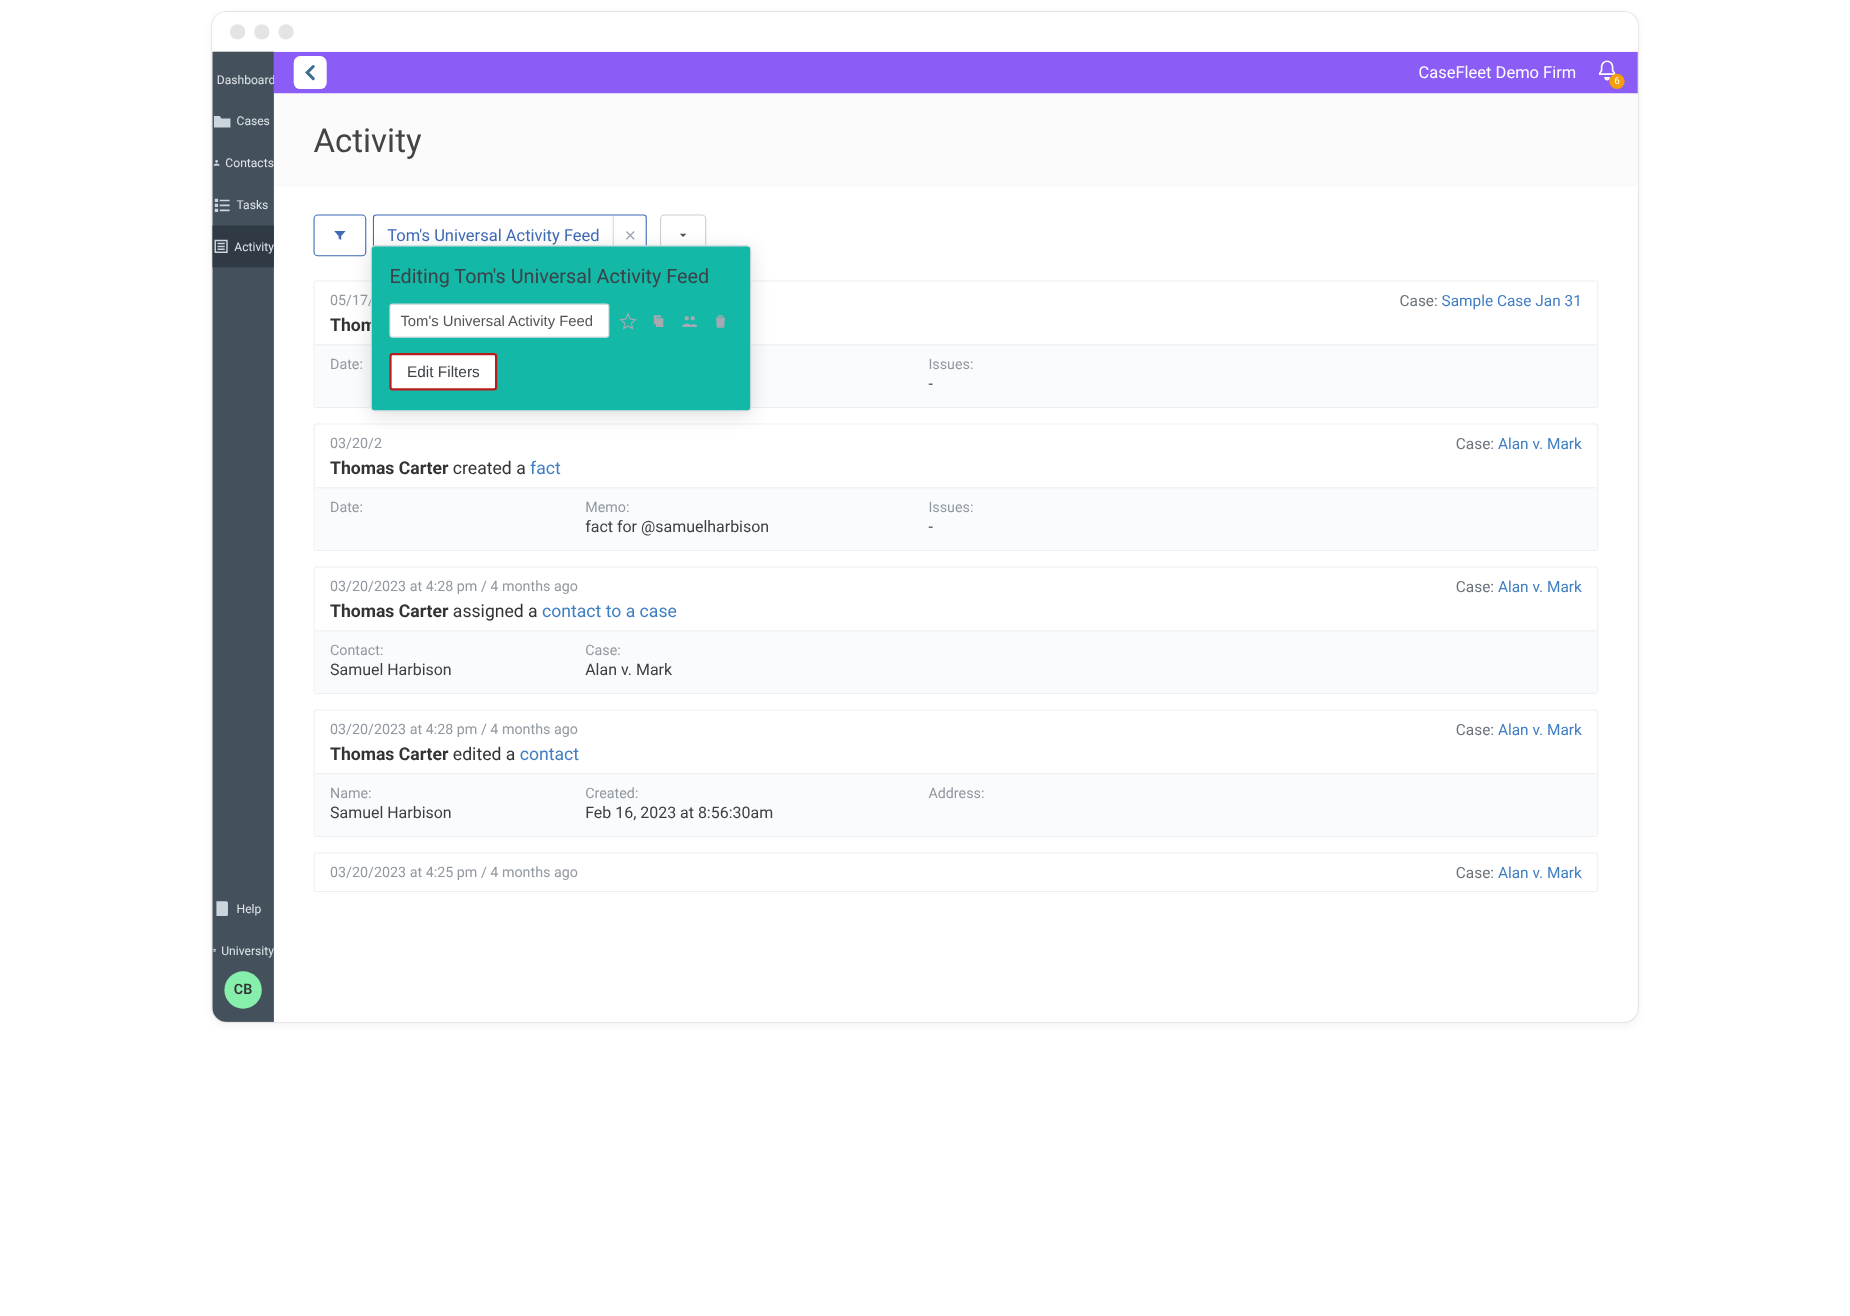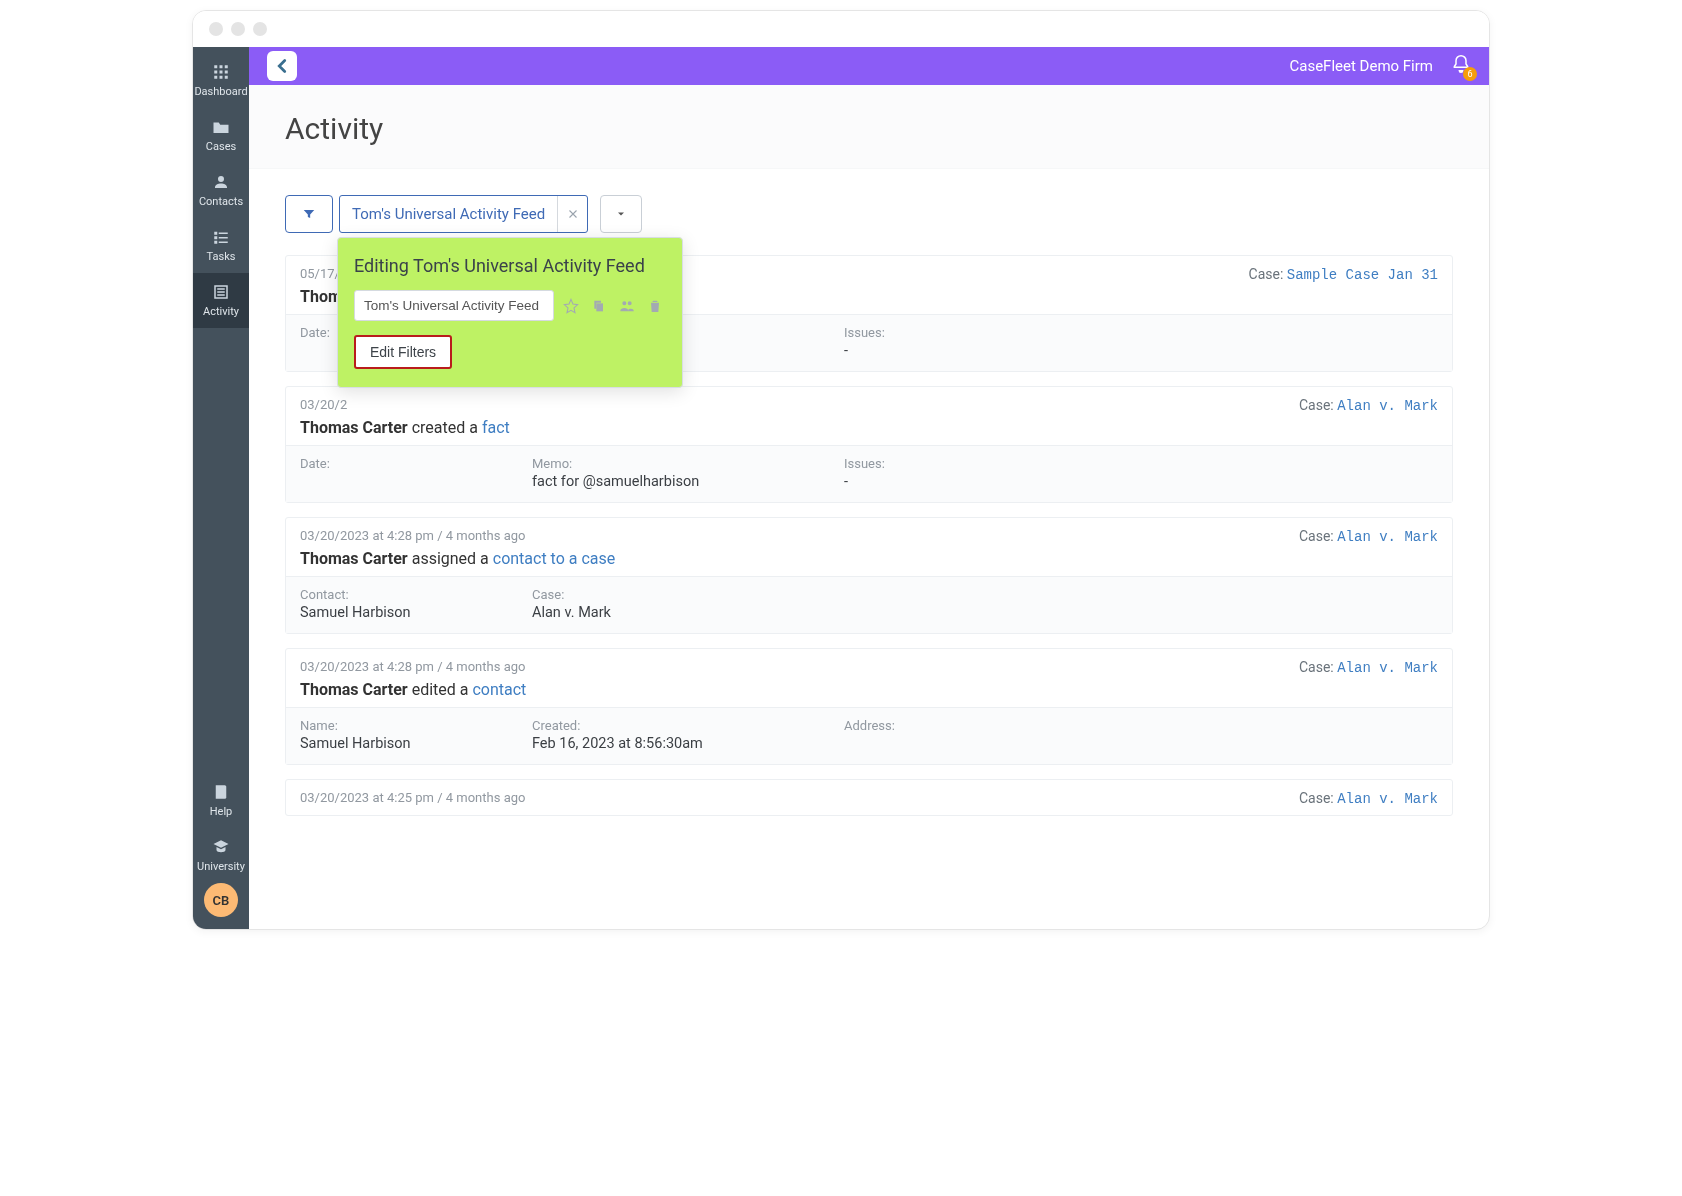--- a/index.html
+++ b/index.html
@@ -2,25 +2,25 @@
 <html><head>
 <meta charset="utf-8">
 <style>
 * { box-sizing: border-box; margin: 0; padding: 0; }
 body { font-family: -apple-system, BlinkMacSystemFont, "Segoe UI", Roboto, sans-serif; background: #fff; color: #333; }
 .window { width: 1298px; height: 920px; margin: 10px auto; border: 1px solid #e5e5e5; border-radius: 14px; overflow: hidden; position: relative; background: #fff; box-shadow: 0 2px 8px rgba(0,0,0,0.05); }
 .titlebar { height: 36px; display: flex; align-items: center; padding-left: 16px; gap: 8px; background: #fff; }
 .tdot { width: 14px; height: 14px; border-radius: 50%; background: #e4e4e4; }
 .app { display: flex; height: calc(100% - 36px); }
 .sidebar { width: 56px; background: #44515c; display: flex; flex-direction: column; align-items: center; color: #dfe5ea; font-size: 11px; }
-.sidebar .item { display: flex; flex-direction: column; align-items: center; gap: 4px; padding: 10px 0; width: 100%; cursor: pointer; }
+.sidebar .item { display: flex; align-items: center; gap: 4px; padding: 10px 0; width: 100%; cursor: pointer; }
 .sidebar .item.active { background: #2f3a44; }
 .sidebar .spacer { flex: 1; }
 .sidebar svg { width: 18px; height: 18px; fill: #cbd5de; }
-.avatar { width: 34px; height: 34px; border-radius: 50%; background: #fdba74; color: #333; display: flex; align-items: center; justify-content: center; font-weight: 600; font-size: 13px; margin-bottom: 12px; }
+.avatar { width: 34px; height: 34px; border-radius: 50%; background: #86efac; color: #333; display: flex; align-items: center; justify-content: center; font-weight: 600; font-size: 13px; margin-bottom: 12px; }
 .main { flex: 1; display: flex; flex-direction: column; overflow: hidden; }
 .topbar { height: 38px; background: #8b5cf6; display: flex; align-items: center; padding: 0 18px; color: #fff; }
 .topbar .logo { width: 30px; height: 30px; background: #fff; border-radius: 6px; display: flex; align-items: center; justify-content: center; }
 .topbar .logo svg { width: 22px; height: 22px; fill: #3a6f8f; }
 .topbar .right { margin-left: auto; display: flex; align-items: center; gap: 18px; font-size: 15px; }
 .bell { position: relative; }
 .bell svg { width: 20px; height: 20px; fill: #fff; stroke: #fff; }
 .badge { position: absolute; bottom: -3px; right: -6px; background: #f59e0b; color: #fff; border-radius: 50%; font-size: 9px; width: 14px; height: 14px; display: flex; align-items: center; justify-content: center; }
 .pagehead { padding: 26px 36px 22px; border-bottom: 1px solid #f6f7f8; background: #fbfbfc; }
 .pagehead h1 { font-size: 30px; font-weight: 400; color: #444; }
@@ -31,30 +31,30 @@
 .fbtn svg { width: 14px; height: 14px; fill: #3f6ab5; }
 .fpill { border: 1.5px solid #3f6ab5; border-radius: 3px; height: 38px; display: flex; align-items: center; background: #fff; overflow: hidden; }
 .fpill .lbl { padding: 0 12px; color: #3f6ab5; font-size: 15px; }
 .fpill .x { width: 30px; height: 100%; border-left: 1px solid #d5d9de; display: flex; align-items: center; justify-content: center; color: #9aa3ad; cursor: pointer; }
 .caret-btn { width: 42px; height: 38px; border: 1px solid #c9cfd6; border-radius: 4px; background: #fff; display: flex; align-items: center; justify-content: center; cursor: pointer; margin-left: 6px; }
 .caret-btn svg { width: 12px; height: 12px; fill: #555; }
 .feed-item { border: 1px solid #eceff2; border-radius: 3px; margin-bottom: 14px; }
 .fi-head { padding: 10px 14px 8px; }
 .fi-meta { color: #9198a0; font-size: 13px; display: flex; justify-content: space-between; }
 .fi-meta .case { color: #6a737b; font-size: 14px; }
-.fi-meta .case a { color: #3f7ec2; text-decoration: none; font-family: Liberation Mono, monospace; }
+.fi-meta .case a { color: #3f7ec2; text-decoration: none; }
 .fi-title { font-size: 16px; color: #333; margin-top: 4px; }
 .fi-title strong { font-weight: 700; }
 .fi-title a { color: #3f7ec2; text-decoration: none; }
 .fi-body { background: #fafbfc; border-top: 1px solid #eceff2; padding: 10px 14px 12px; display: flex; gap: 52px; }
 .fi-col { min-width: 180px; }
 .fi-col.memo { flex: 0 0 260px; }
 .fi-col .k { color: #9198a0; font-size: 13px; }
 .fi-col .v { color: #3b3f44; font-size: 14.5px; margin-top: 2px; }
-.popover { position: absolute; left: 52px; top: 42px; width: 346px; background: #bef264; border: 1px solid #d8dde3; border-radius: 4px; box-shadow: 0 4px 18px rgba(0,0,0,0.12); padding: 16px 16px 18px; z-index: 5; }
+.popover { position: absolute; left: 52px; top: 28px; width: 346px; background: #14b8a6; border: 1px solid #d8dde3; border-radius: 4px; box-shadow: 0 4px 18px rgba(0,0,0,0.12); padding: 16px 16px 18px; z-index: 5; }
 .popover h3 { font-size: 18px; font-weight: 400; color: #3a424a; margin-bottom: 12px; line-height: 1.35; }
 .popover .row { display: flex; align-items: center; gap: 6px; margin-bottom: 14px; }
 .popover input { flex: 1; border: 1px solid #d5dae0; border-radius: 3px; padding: 7px 9px; font-size: 13.5px; color: #555; }
 .popover .iconbtn { width: 22px; height: 22px; display: flex; align-items: center; justify-content: center; cursor: pointer; }
 .popover .iconbtn svg { width: 16px; height: 16px; fill: #a3aab2; }
 .popover .editf { border: 2px solid #b91c1c; background: #fff; padding: 7px 14px; border-radius: 3px; font-size: 14px; color: #3d4349; cursor: pointer; }
 </style>
 </head>
 <body>
 

